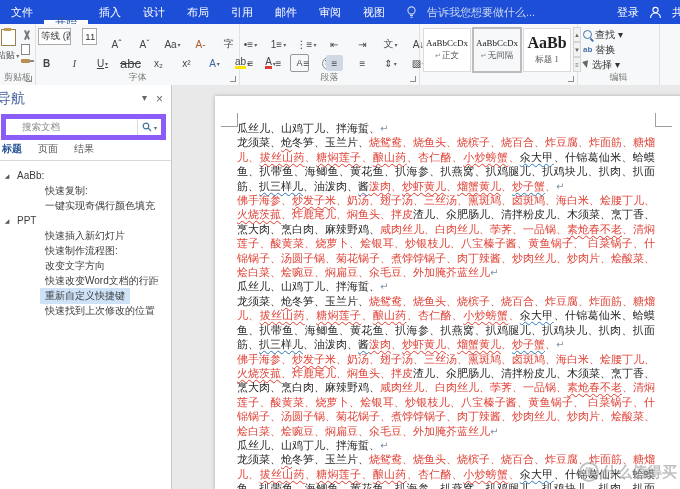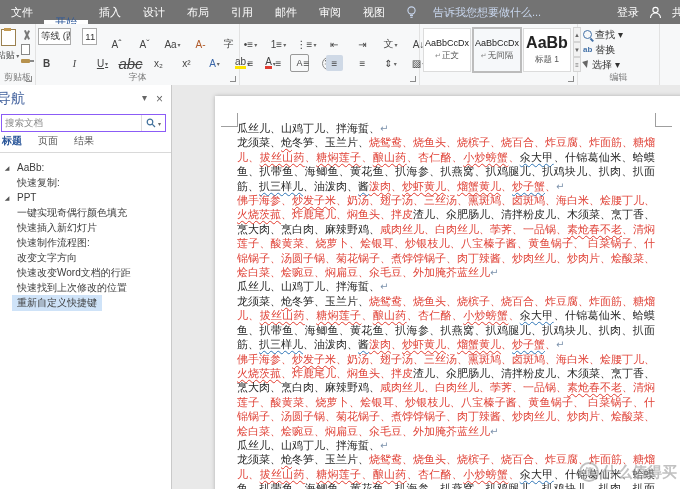--- a/index.html
+++ b/index.html
@@ -1,36 +1,36 @@
 <!DOCTYPE html>
 <html><head>
 <meta charset="utf-8">
 <style>
   html,body{margin:0;padding:0;}
   body{width:680px;height:489px;overflow:hidden;position:relative;background:#e9e9e9;
        font-family:"Liberation Sans","DejaVu Sans",sans-serif;-webkit-font-smoothing:antialiased;}
   
-  .tabbar{position:absolute;top:0;left:0;width:680px;height:24px;background:#737373;display:flex;align-items:stretch;font-size:11px;color:#fff;}
+  .tabbar{position:absolute;top:0;left:0;width:680px;height:24px;background:#1d4ed8;display:flex;align-items:stretch;font-size:11px;color:#fff;}
   .tab{display:flex;align-items:center;padding:0 11px;cursor:default;white-space:nowrap;}
   .tab.active{background:#fff;color:#2b579a;margin-top:20px;}
-  .tellme{display:flex;align-items:center;gap:16px;margin-left:10px;color:#c7d5ec;white-space:nowrap;}
+  .tellme{display:flex;align-items:center;gap:10px;margin-left:10px;color:#c7d5ec;white-space:nowrap;}
   .chromeright{position:absolute;right:-16px;top:0;height:24px;display:flex;align-items:center;gap:10px;color:#fff;font-size:11px;padding-right:2px;}
   
   .ribbon{position:absolute;top:24px;left:0;width:680px;height:61px;background:#f7f8f9;border-bottom:1px solid #d2d2d2;display:flex;}
   .rgroup{position:relative;border-right:1px solid #e2e2e2;box-sizing:border-box;padding:3px 2px 13px 2px;flex:none;}
   .glabel{position:absolute;bottom:1px;left:0;right:0;text-align:center;font-size:9px;color:#7b7b7b;white-space:nowrap;}
   .launcher{position:absolute;bottom:3px;right:3px;width:5px;height:5px;border-right:1px solid #8a8a8a;border-bottom:1px solid #8a8a8a;}
   .rrow{display:flex;align-items:center;height:19px;gap:11px;}
   .rb{min-width:15px;height:16px;display:flex;align-items:center;justify-content:center;font-size:10px;color:#444;border-radius:2px;padding:0 1px;white-space:nowrap;margin-top:15px;}
   .rb .dd{font-size:6px;color:#666;margin-left:1px;}
   .rb.pressed{background:#cfd9e6;}
   .combo{border:1px solid #ababab;background:#fff;height:15px;font-size:9.5px;display:flex;align-items:center;padding:0 2px;color:#333;white-space:nowrap;overflow:hidden;}
   .combo .dd{font-size:6px;color:#666;margin-left:auto;padding-left:2px;}
   .bold{font-weight:bold;} .ital{font-style:italic;font-family:"Liberation Serif",serif;} .undl{text-decoration:underline;}
-  .strike{text-decoration:line-through;font-size:15px;font-style:italic;}
+  .strike{text-decoration:line-through;font-size:13px;}
   .ybar{border-bottom:3px solid #ffe400;line-height:9px;} .rbar{border-bottom:3px solid #e03c31;line-height:9px;}
   .blueA{color:#3a66a8;} .boxA{border:1px solid #999;padding:0 1px;font-size:9px;} .circA{border:1px solid #888;border-radius:50%;width:11px;height:11px;font-size:8px;display:flex;align-items:center;justify-content:center;}
   
   .pastebtn{display:flex;flex-direction:column;align-items:center;width:26px;margin-left:-7px;}
   .pasteicon{width:13px;height:15px;background:#fff;border:1px solid #9a804f;position:relative;margin-top:2px;}
   .pasteicon::before{content:"";position:absolute;left:2px;top:-2px;width:7px;height:3px;background:#c49a52;}
   .pastelabel{font-size:9px;color:#444;margin-top:3px;}
   .ic-cut{position:relative;width:10px;height:10px;display:inline-block;}
   .ic-cut::before,.ic-cut::after{content:"";position:absolute;left:4.5px;top:0;width:1.5px;height:10px;background:#777;}
   .ic-cut::before{transform:rotate(25deg);} .ic-cut::after{transform:rotate(-25deg);}
@@ -50,30 +50,30 @@
   
   .erow{display:flex;align-items:center;gap:3px;height:15px;font-size:10px;color:#333;padding-left:3px;}
   .ic-find{width:7px;height:7px;border:1.5px solid #4472a8;border-radius:50%;position:relative;display:inline-block;}
   .ic-find::after{content:"";position:absolute;width:4px;height:1.5px;background:#4472a8;transform:rotate(45deg);right:-3px;bottom:-2px;}
   .ic-repl{color:#4472a8;font-size:8px;font-weight:bold;}
   .ic-sel{width:0;height:0;border-left:3.5px solid transparent;border-right:3.5px solid transparent;border-top:7px solid #666;display:inline-block;transform:rotate(-15deg);}
   
   .nav{position:absolute;top:85px;left:0;width:172px;bottom:0;background:#fff;border-right:1px solid #c9c9c9;box-sizing:border-box;overflow:hidden;}
   .ntitle{height:28px;display:flex;align-items:center;margin-left:-5px;padding-left:2px;font-size:14px;color:#44639e;}
   .ntitle .sp{margin-left:auto;display:flex;gap:9px;margin-right:8px;color:#666;font-size:10px;}
-  .nsearch{margin:1px 5px 0 1px;height:16px;border:1px solid #8b5cf6;display:flex;align-items:center;font-size:9.5px;color:#8a8a8a;padding-left:3px;background:#fff;}
+  .nsearch{margin:1px 5px 0 1px;height:16px;border:5px solid #8b5cf6;display:flex;align-items:center;font-size:9.5px;color:#8a8a8a;padding-left:16px;background:#fff;}
   .nsearch .mag{margin-left:auto;border-left:1px solid #dcdcdc;height:100%;display:flex;align-items:center;padding:0 4px;gap:2px;color:#41719c;}
   .ntabs{display:flex;align-items:flex-end;height:20px;border-bottom:1px solid #d9d9d9;font-size:10px;color:#555;margin-left:-6px;}
   .ntab{padding:0 8px 4px 8px;}
   .ntab.active{color:#2b579a;font-weight:bold;}
   .tree{margin-top:7px;font-size:10px;color:#3c3c3c;}
   .titem{height:15px;display:flex;align-items:center;}
   .titem .tri{font-size:6px;color:#555;width:10px;text-align:center;flex:none;}
   .titem.l0{padding-left:2px;}
-  .titem.l1{padding-left:12px;}
+  .titem.l1{padding-left:40px;}
   .titem .tw{padding:1px 5px;white-space:nowrap;}
   .titem.selected .tw{background:#cfe3f8;}
   
   .canvas{position:absolute;top:85px;left:172px;width:508px;bottom:0;background:#e9e9e9;overflow:hidden;}
   .page{position:absolute;left:43px;top:11px;width:480px;height:700px;background:#fff;box-shadow:0 0 4px rgba(0,0,0,.25);}
   .cropL{position:absolute;left:6px;top:17px;width:16px;height:13px;border-right:1px solid #9f9f9f;border-bottom:1px solid #9f9f9f;}
   .cropR{position:absolute;left:440px;top:17px;width:16px;height:13px;border-left:1px solid #9f9f9f;border-bottom:1px solid #9f9f9f;}
   .doc{position:absolute;left:22px;top:26px;width:418px;font-size:11px;line-height:14.4px;color:#262626;
        text-align:justify;text-justify:inter-character;font-family:"DejaVu Sans","Liberation Sans",sans-serif;}
   .doc p{margin:0;}
@@ -194,26 +194,27 @@
     <div class="rrow">
       <span class="rb">≡</span>
       <span class="rb">≡</span>
       <span class="rb">≡</span>
       <span class="rb pressed">≡</span>
       <span class="rb">≡</span>
       <span class="rb">⇕<span class="dd">▾</span></span>
       <span class="rb">▨<span class="dd">▾</span></span>
       <span class="rb">⊞<span class="dd">▾</span></span>
     </div>
+    <div class="glabel">段落</div>
     <div class="launcher"></div>
   </div>
 
   <div class="rgroup" style="width:158px;">
     <div style="display:flex;align-items:stretch;height:45px;">
-      <div id="cards" style="display:flex;align-items:center;">
+      <div id="cards" style="display:flex;align-items:center;font-family:Liberation Serif, serif;">
           <div class="scard">
             <div class="sprev">AaBbCcDx</div>
             <div class="sname"><span class="smark">↵</span>正文</div>
           </div>
           <div class="scard selected">
             <div class="sprev">AaBbCcDx</div>
             <div class="sname"><span class="smark">↵</span>无间隔</div>
           </div>
           <div class="scard">
             <div class="sprev big">AaBb</div>
@@ -276,44 +277,44 @@
       <div class="ntab">结果</div>
     </div>
   <div class="tree" id="tree">
       <div class="titem l0">
         <span class="tri">◢</span>
         <span class="tw">AaBb:</span>
       </div>
       <div class="titem l1">
         <span class="tw">快速复制:</span>
       </div>
+      <div class="titem l1">
+        <span class="tw">一键实现奇偶行颜色填充</span>
+      </div>
       <div class="titem l0">
         <span class="tri">◢</span>
         <span class="tw">PPT</span>
       </div>
       <div class="titem l1">
-        <span class="tw">一键实现奇偶行颜色填充</span>
-      </div>
-      <div class="titem l1">
         <span class="tw">快速插入新幻灯片</span>
       </div>
       <div class="titem l1">
         <span class="tw">快速制作流程图:</span>
       </div>
       <div class="titem l1">
         <span class="tw">改变文字方向</span>
       </div>
       <div class="titem l1">
         <span class="tw">快速改变Word文档的行距</span>
-      </div>
-      <div class="titem l1">
-        <span class="tw">快速找到上次修改的位置</span>
       </div>
       <div class="titem l1 selected">
         <span class="tw">重新自定义快捷键</span>
+      </div>
+      <div class="titem l1">
+        <span class="tw">快速找到上次修改的位置</span>
       </div>
     </div>
 </div>
 
 <div class="canvas">
   <div class="page">
     <div class="cropL"></div>
     <div class="cropR"></div>
     <div class="doc" id="doc">
         <p><span class="k">瓜丝儿、山鸡丁儿、拌海蜇、</span><span class="p">↵</span></p>

